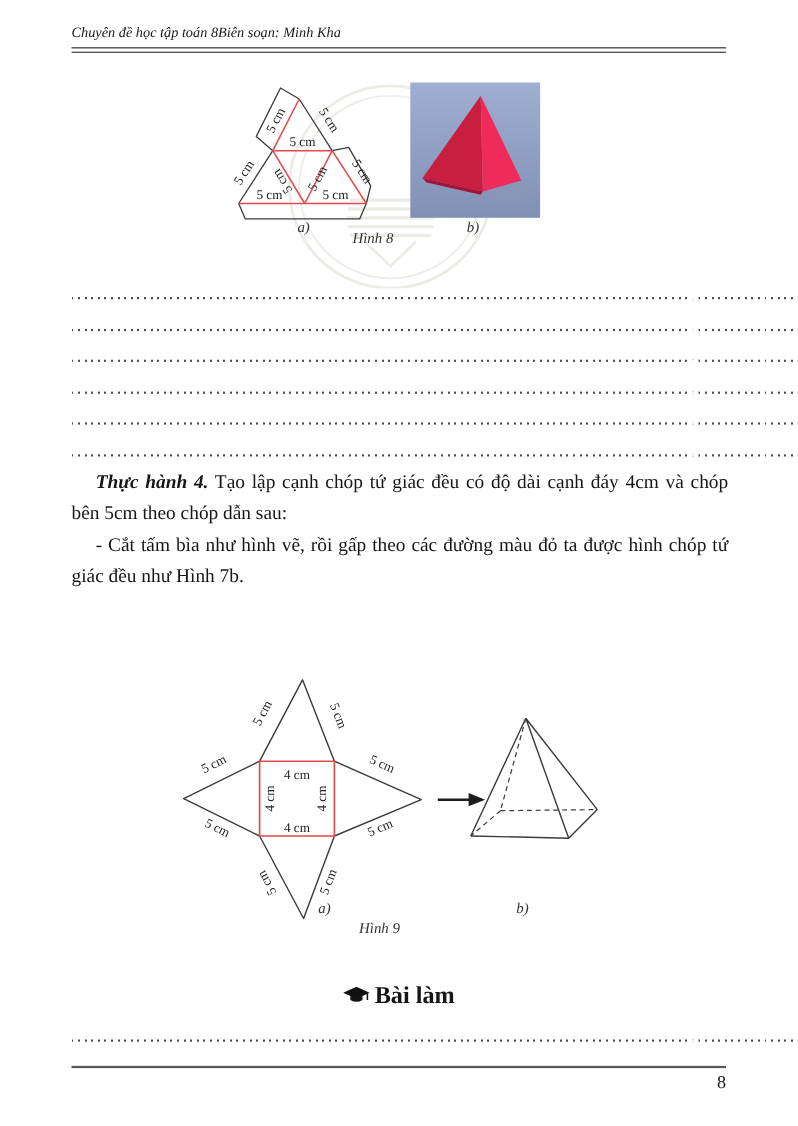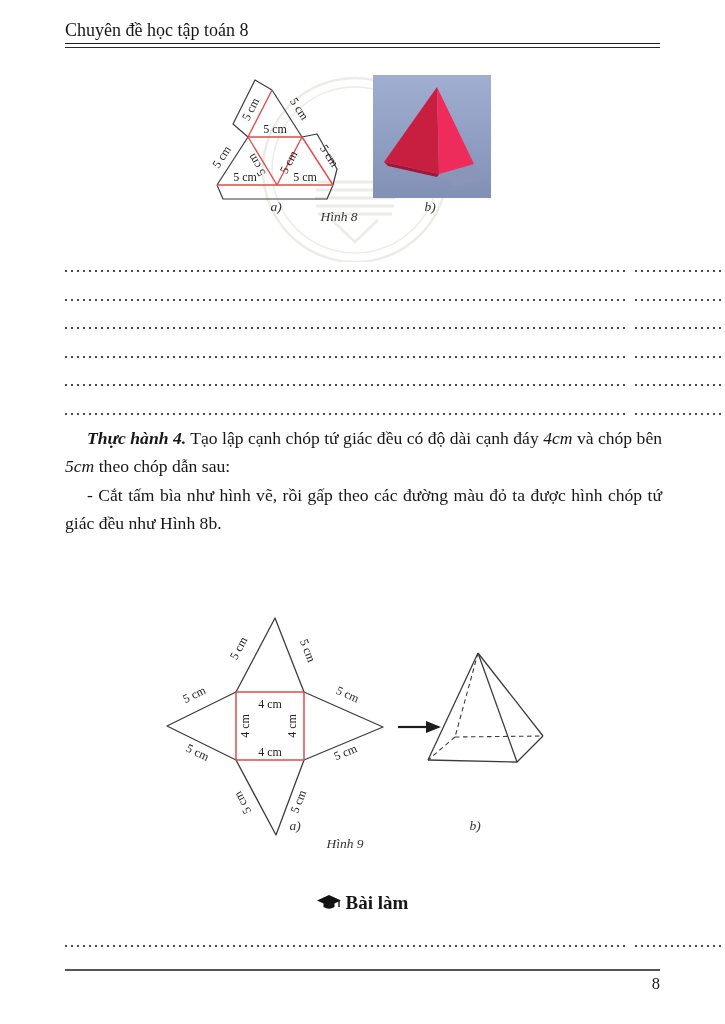--- a/index.html
+++ b/index.html
@@ -2,56 +2,57 @@
 <html><head>
 <meta charset="utf-8">
 <style>
   html,body{margin:0;padding:0;background:#ffffff;}
   .page{
     position:relative;width:725px;height:1024px;background:#ffffff;
     font-family:"Liberation Serif","DejaVu Serif",serif;color:#161616;overflow:hidden;
   }
   
   .header{position:absolute;top:19px;left:65px;width:595px;display:flex;
-    font-size:18px;line-height:22px;}
+    font-style:italic;font-size:13px;line-height:22px;}
   .header-rule{position:absolute;top:43px;left:65px;width:595px;height:3px;
     border-top:1.8px solid #1d1d1d;border-bottom:1px solid #2b2b2b;}
   
   .fig8{position:absolute;left:212px;top:70px;}
   .fig9{position:absolute;left:130px;top:598px;}
   svg text{font-family:"Liberation Serif","DejaVu Serif",serif;}
   .edge-lbl{font-size:12px;fill:#222222;}
   .cap{font-style:italic;font-size:13.5px;fill:#333333;}
   
   .dots-top{position:absolute;left:65px;right:0;top:270px;}
   .dots-bottom{position:absolute;left:65px;right:0;top:945px;}
   .dotline{position:relative;height:2px;margin-bottom:26.6px;
     background:repeating-linear-gradient(to right,#4c4c4c 0 1.7px,transparent 1.7px 6px);}
   .dotline::after{content:"";position:absolute;left:85.2%;top:0;width:8px;height:100%;background:#fff;}
   
   .exercise{position:absolute;left:65px;top:424px;width:597px;
     font-size:17.6px;line-height:28.4px;text-align:justify;}
   .exercise p{margin:0;text-indent:22px;}
   .lead{font-weight:bold;font-style:italic;}
-  .mi{font-style:italic;}
+  .mi{}
   
   .bailam{position:absolute;top:892px;left:0;width:725px;display:flex;
-    justify-content:center;align-items:center;gap:5px;font-weight:bold;font-size:19px;}
+    justify-content:center;align-items:center;gap:5px;font-weight:bold;font-size:22px;}
   .cap-icon{display:inline-block;line-height:0;}
   
   .footer-rule{position:absolute;top:969px;left:65px;width:595px;height:2.2px;background:#555555;}
   .page-num{position:absolute;top:974px;left:65px;width:595px;text-align:right;font-size:16.5px;}
 </style>
 </head>
 <body>
 
 <div class="page">
 
   <div class="header">
     <span>Chuyên đề học tập toán 8</span>
+    <span>Biên soạn: Minh Kha</span>
   </div>
   <div class="header-rule"></div>
 
   <svg class="fig8" width="296" height="192" viewBox="0 0 296 192">
 
     <g stroke="#ecebe6" fill="none">
       <circle cx="143" cy="100" r="92" stroke-width="2.5"></circle>
       <circle cx="143" cy="100" r="83" stroke-width="1.5"></circle>
       <g stroke-width="3">
         <line x1="106" y1="112" x2="180" y2="112"></line>
@@ -121,21 +122,21 @@
     <div class="dotline"></div>
     <div class="dotline"></div>
     <div class="dotline"></div>
     <div class="dotline"></div>
     <div class="dotline"></div>
     <div class="dotline"></div>
   </div>
 
   <div class="exercise">
     <p><span class="lead">Thực hành 4.</span><span> Tạo lập cạnh chóp tứ giác đều có độ dài cạnh đáy </span><span class="mi">4cm</span><span> và chóp bên </span><span class="mi">5cm</span><span> theo chóp dẫn sau:</span></p>
-    <p>- Cắt tấm bìa như hình vẽ, rồi gấp theo các đường màu đỏ ta được hình chóp tứ giác đều như Hình 8b.</p>
+    <p>- Cắt tấm bìa như hình vẽ, rồi gấp theo các đường màu đỏ ta được hình chóp tứ giác đều như Hình 7b.</p>
   </div>
 
   <svg class="fig9" width="460" height="262" viewBox="0 0 460 262">
     <g fill="none" stroke-linejoin="round">
 
       <g stroke="#3c3c3c" stroke-width="1.3">
         <path d="M106,94 L145,20 L174,94"></path>
         <path d="M106,94 L37,128 L106,162"></path>
         <path d="M174,94 L253,129 L174,162"></path>
         <path d="M106,162 L146,237 L174,162"></path>

